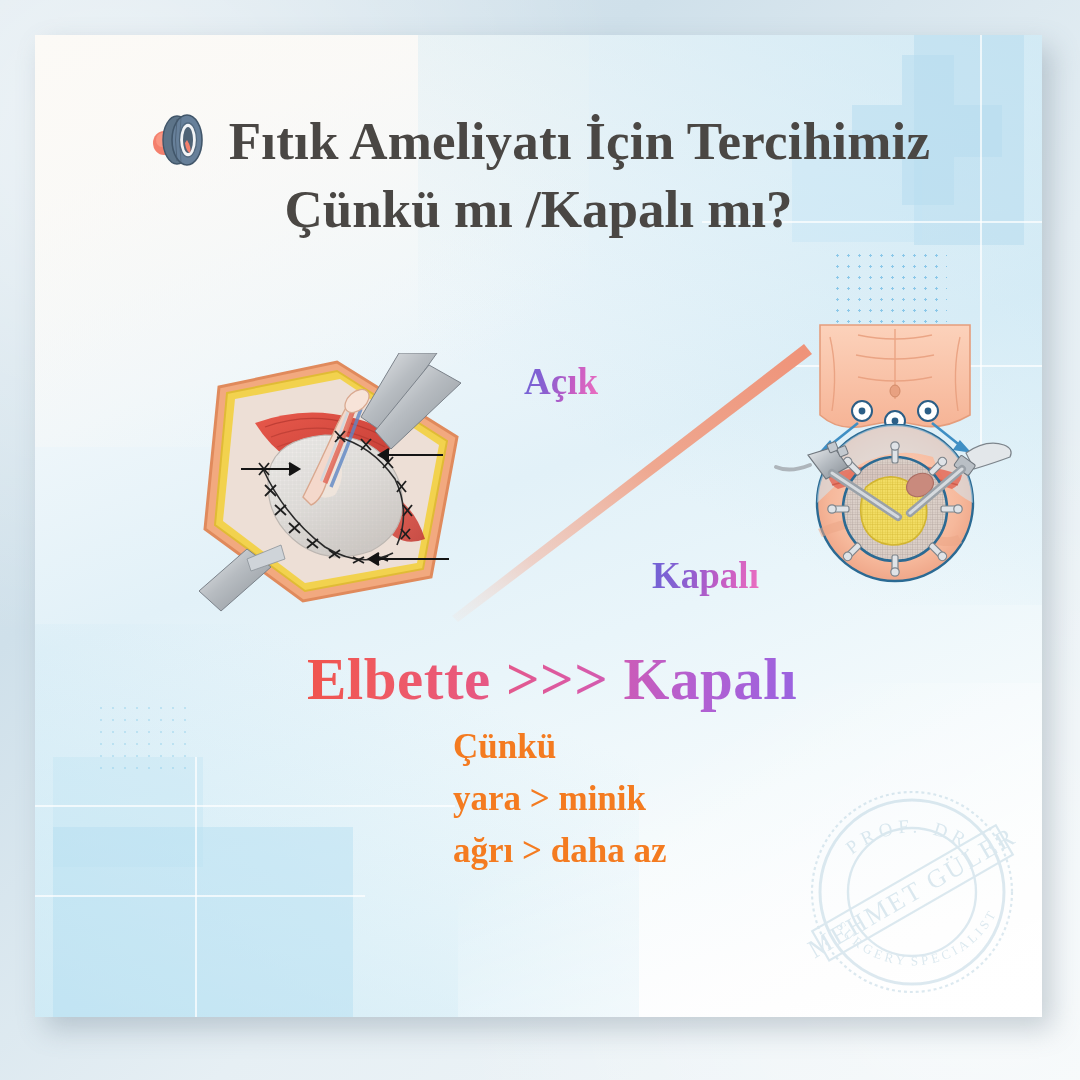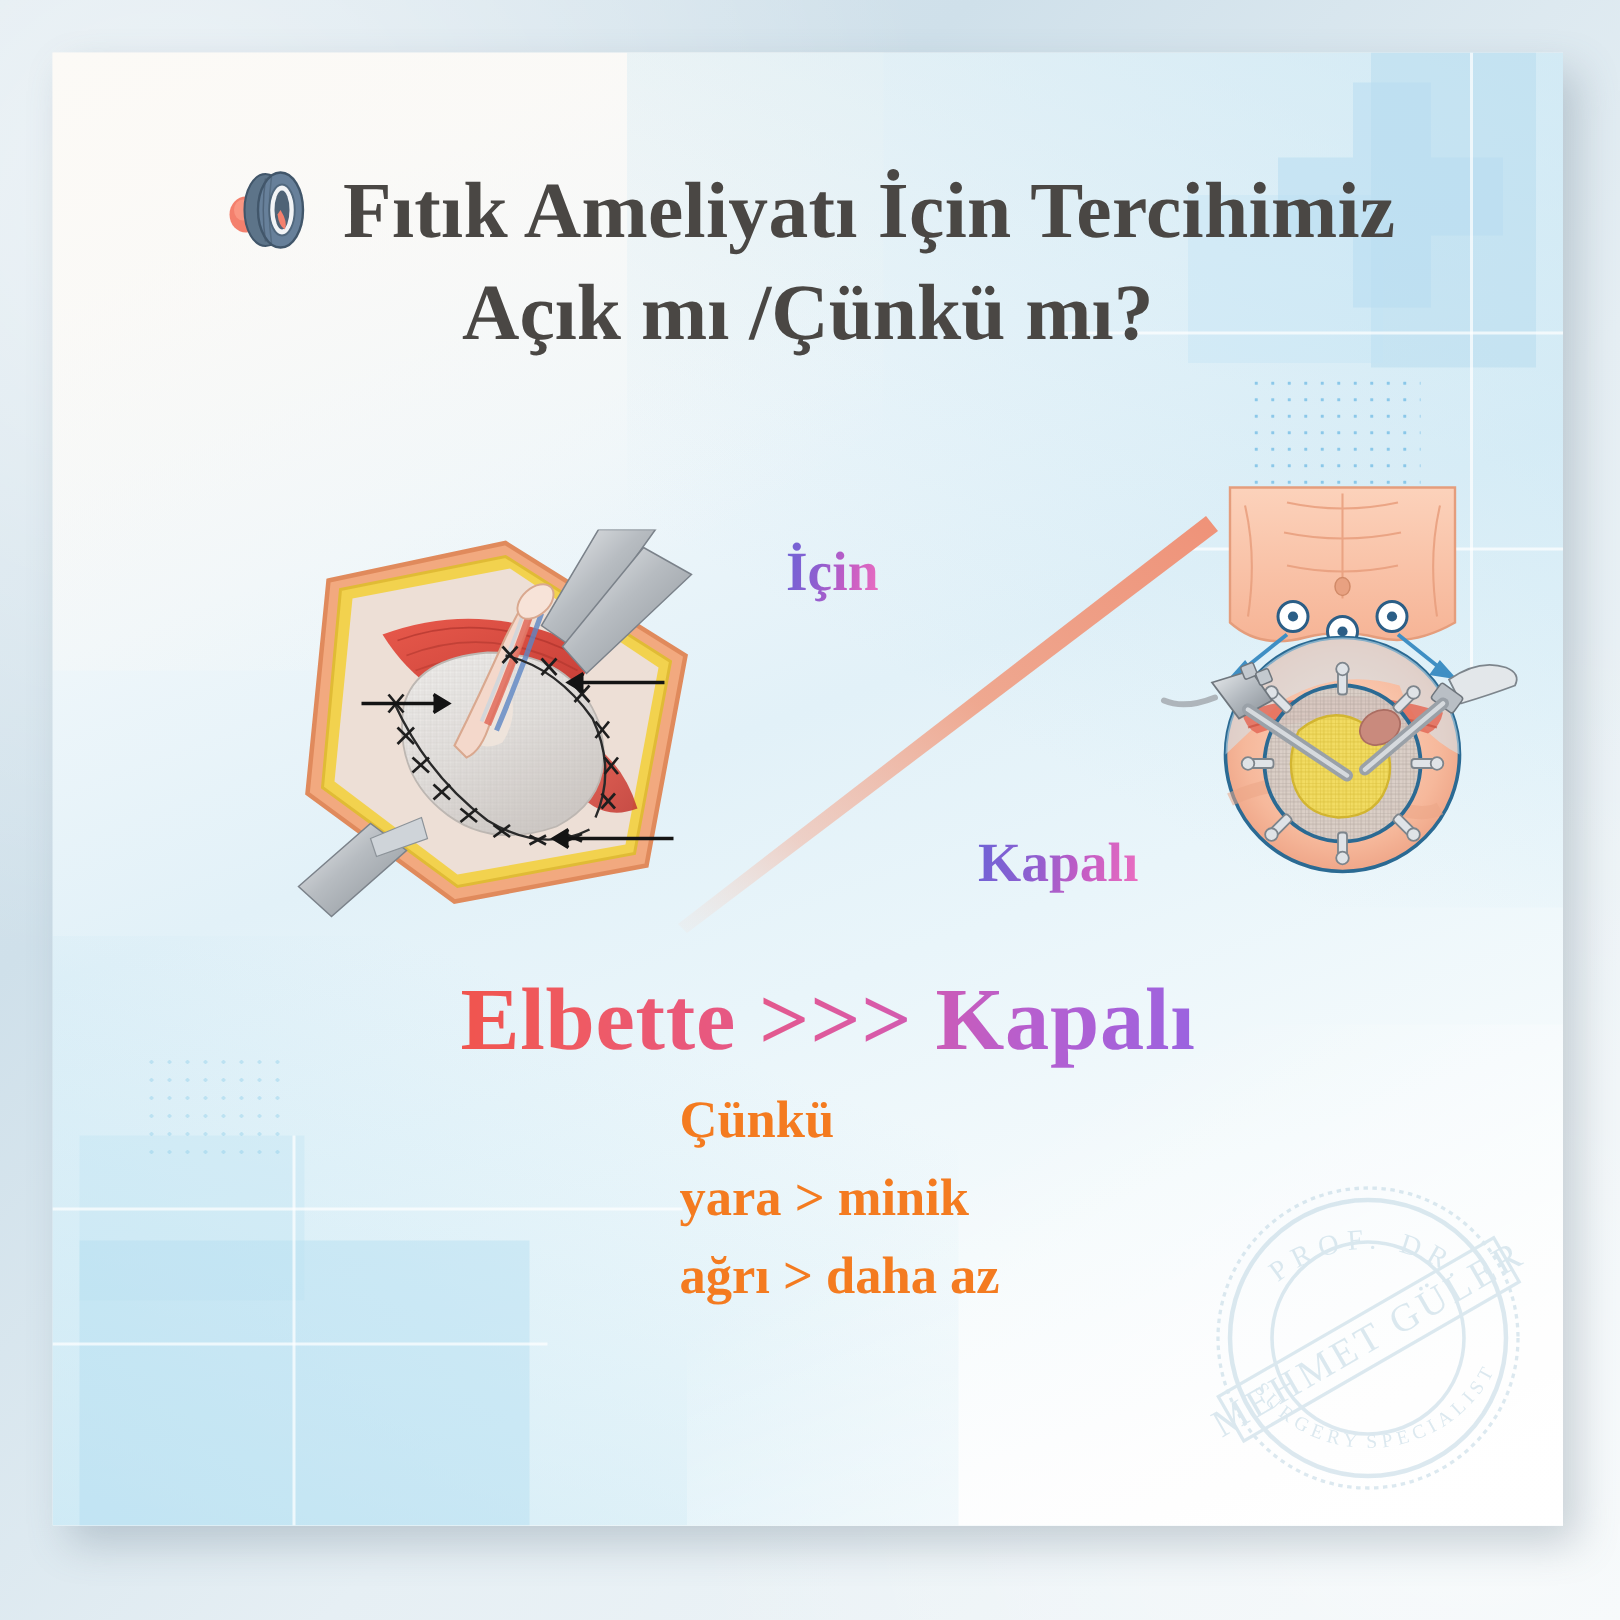--- a/index.html
+++ b/index.html
@@ -224,21 +224,21 @@
         <ellipse cx="40" cy="33" rx="15" ry="25" fill="none" stroke="#41566a" stroke-width="1.6"></ellipse>
         <ellipse cx="41" cy="33" rx="8.5" ry="17" fill="#f2f4f6"></ellipse>
         <ellipse cx="41" cy="33" rx="8.5" ry="17" fill="none" stroke="#51687e" stroke-width="1.3"></ellipse>
         <ellipse cx="41" cy="33" rx="5" ry="13" fill="#4f6376"></ellipse>
         <path d="M40 33 q5 8 3 13 q-4 -2 -5 -10 z" fill="#f4806d"></path>
         <path d="M30 12 q-3 21 0 42" stroke="#46596c" stroke-width="1" fill="none" opacity=".7"></path>
         <path d="M34 11 q-3 22 0 44" stroke="#46596c" stroke-width="1" fill="none" opacity=".5"></path>
       </svg>
       <div class="title-text">Fıtık Ameliyatı İçin Tercihimiz</div>
     </div>
-    <div class="title-line-2">Açık mı /Çünkü mı?</div>
+    <div class="title-line-2">Çünkü mı /Kapalı mı?</div>
   </div>
 
   <svg class="illu-open" viewBox="0 0 300 262">
     <defs>
       <linearGradient id="skinG" x1="0" y1="0" x2="1" y2="1">
         <stop offset="0%" stop-color="#f7c7a8"></stop>
           <stop offset="100%" stop-color="#e8a178"></stop>
       </linearGradient>
       <linearGradient id="muscG" x1="0" y1="0" x2="1" y2="1">
         <stop offset="0%" stop-color="#e8594b"></stop>
@@ -469,21 +469,21 @@
     </g>
 
     <g>
       <path d="M196 146 Q216 132 234 138 Q244 142 240 150 Q224 156 204 162 Z" fill="#e3e7ea" stroke="#7d858c" stroke-width="1.2"></path>
       <rect x="186" y="152" width="18" height="13" rx="2" transform="rotate(36 195 158)" fill="#b9bfc5" stroke="#6f767d" stroke-width="1"></rect>
       <path d="M192 162 L140 206" stroke="#9aa1a8" stroke-width="8" stroke-linecap="round"></path>
       <path d="M192 162 L140 206" stroke="#d6dade" stroke-width="3" stroke-linecap="round"></path>
     </g>
   </svg>
 
-  <div class="lbl lbl-open">İçin</div>
+  <div class="lbl lbl-open">Açık</div>
   <div class="lbl lbl-closed">Kapalı</div>
 
   <div class="verdict">Elbette &gt;&gt;&gt; Kapalı</div>
 
   <div class="reasons">
     <div class="reason">Çünkü</div>
     <div class="reason">yara &gt; minik</div>
     <div class="reason">ağrı &gt; daha az</div>
   </div>
 

